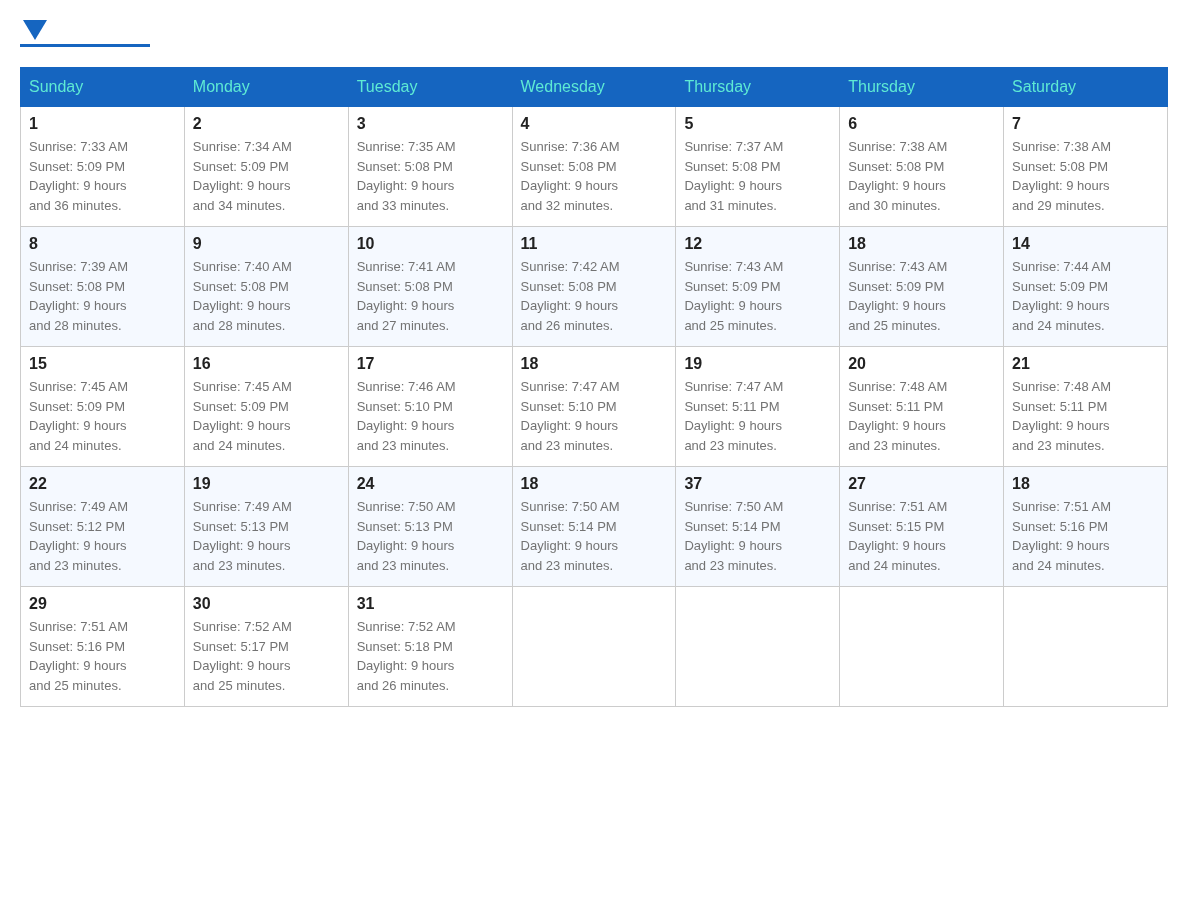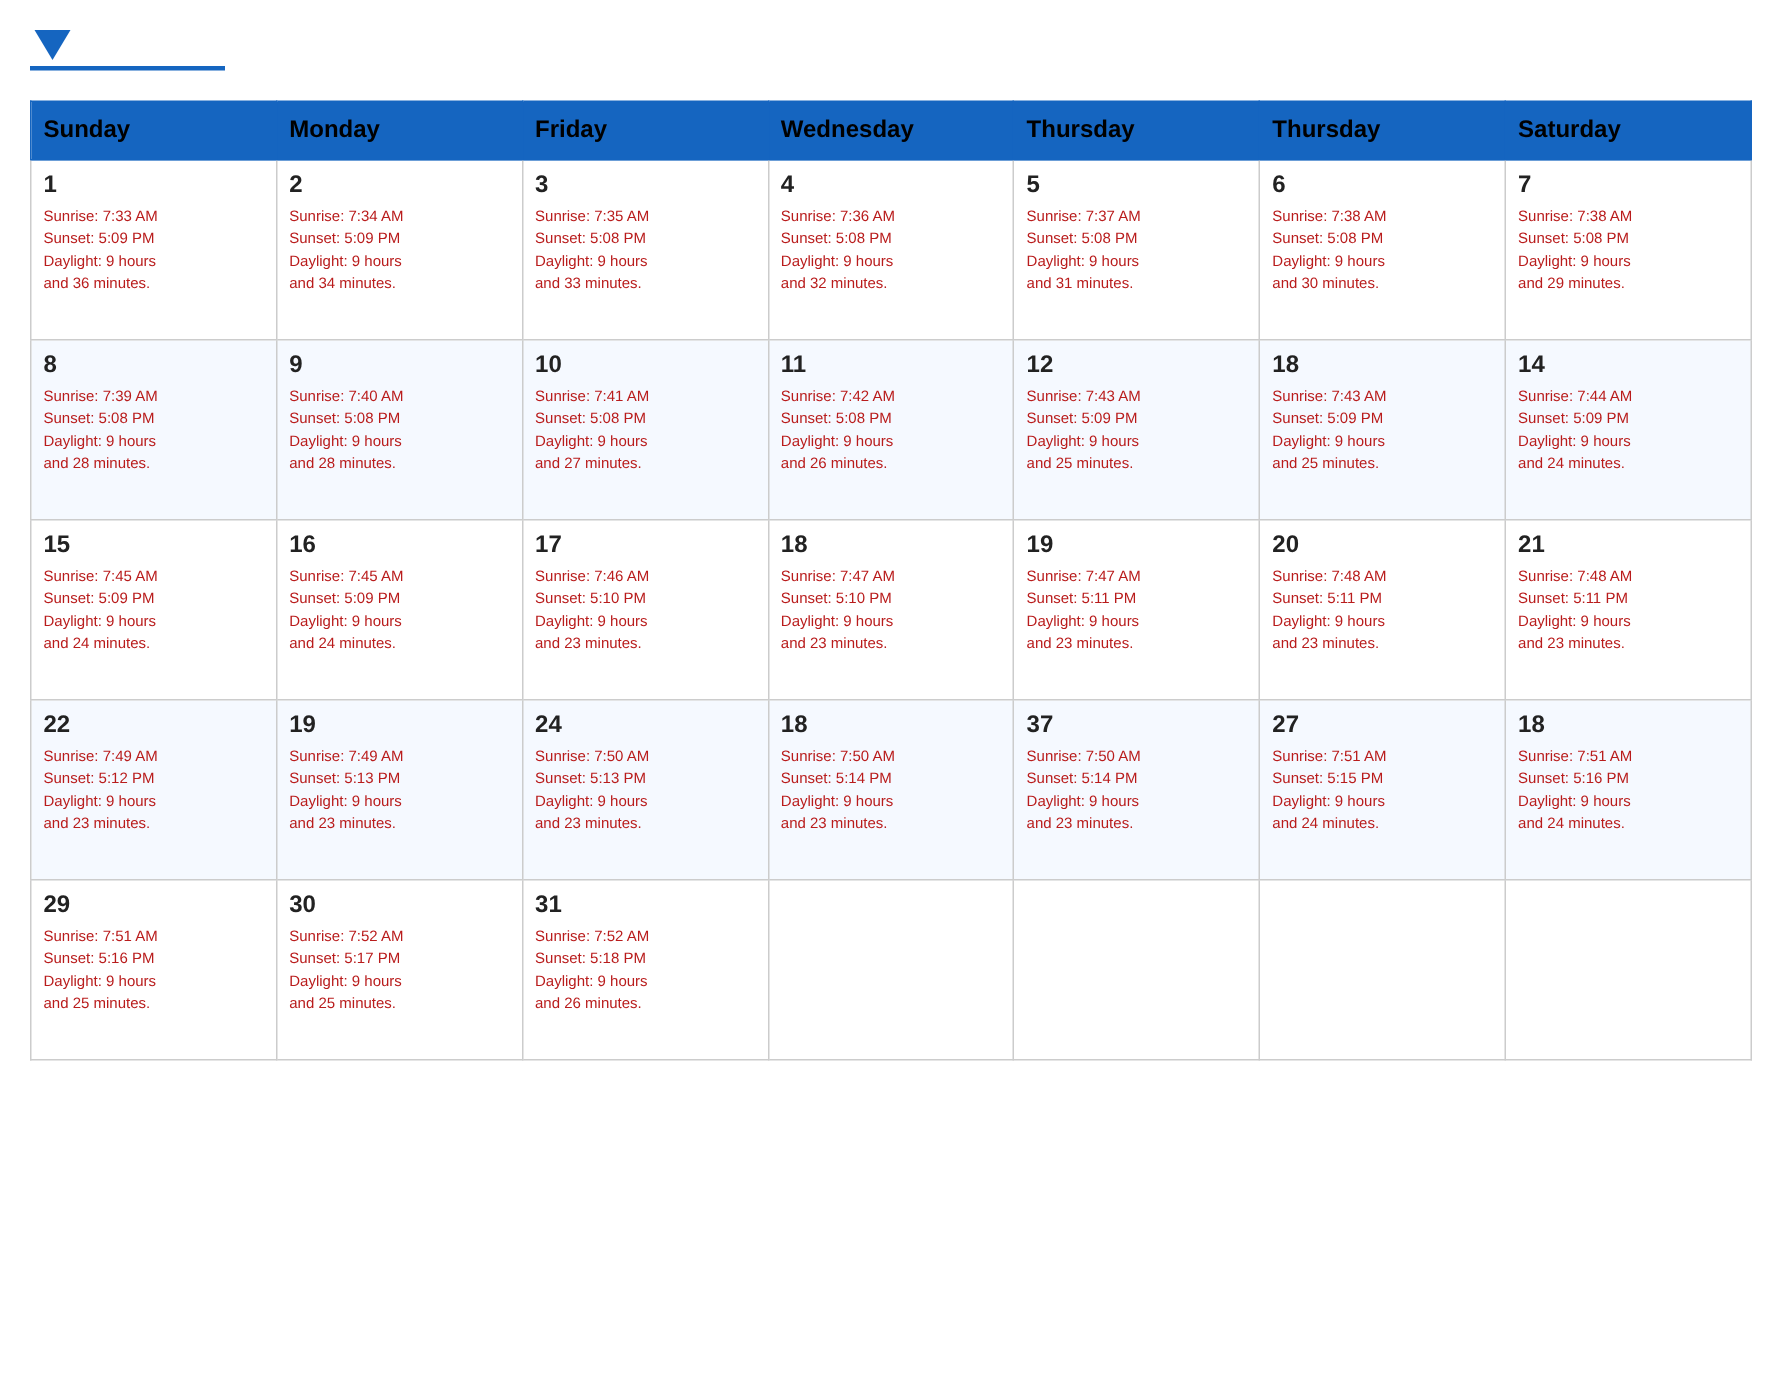--- a/index.html
+++ b/index.html
@@ -59,23 +59,23 @@
       font-family: Georgia, serif;
       margin-top: 4px;
     }
     .calendar-table {
       width: 100%;
       border-collapse: collapse;
       table-layout: fixed;
     }
     .calendar-table th {
       background: #1565c0;
-      color: #000000;
+      color: #5eead4;
       font-size: 16px;
-      font-weight: bold;
+      font-weight: normal;
       padding: 10px 8px;
       text-align: left;
       border: 1px solid #1565c0;
     }
     .calendar-table td {
       border: 1px solid #ccc;
       vertical-align: top;
       padding: 8px;
       min-height: 100px;
       height: 120px;
@@ -84,22 +84,22 @@
     .calendar-table tr:nth-child(even) td {
       background: #f5f9ff;
     }
     .day-num {
       font-size: 16px;
       font-weight: bold;
       color: #222;
       margin-bottom: 4px;
     }
     .day-info {
-      font-size: 10px;
-      color: #b91c1c;
+      font-size: 13px;
+      color: #737373;
       line-height: 1.5;
     }
     .empty-cell {
       background: #fff !important;
     }
     .row-even td { background: #f5f9ff; }
   </style>
 </head>
 <body>
 
@@ -116,21 +116,21 @@
     <div class="month-title"></div>
     <div class="location"></div>
   </div>
 </div>
 
 <table class="calendar-table" id="cal-table">
   <thead>
     <tr id="cal-header">
         <th>Sunday</th>
         <th>Monday</th>
-        <th>Friday</th>
+        <th>Tuesday</th>
         <th>Wednesday</th>
         <th>Thursday</th>
         <th>Thursday</th>
         <th>Saturday</th>
       </tr>
   </thead>
   <tbody id="cal-body">
   <tr>
         <td>
           <div class="day-num">1</div>

